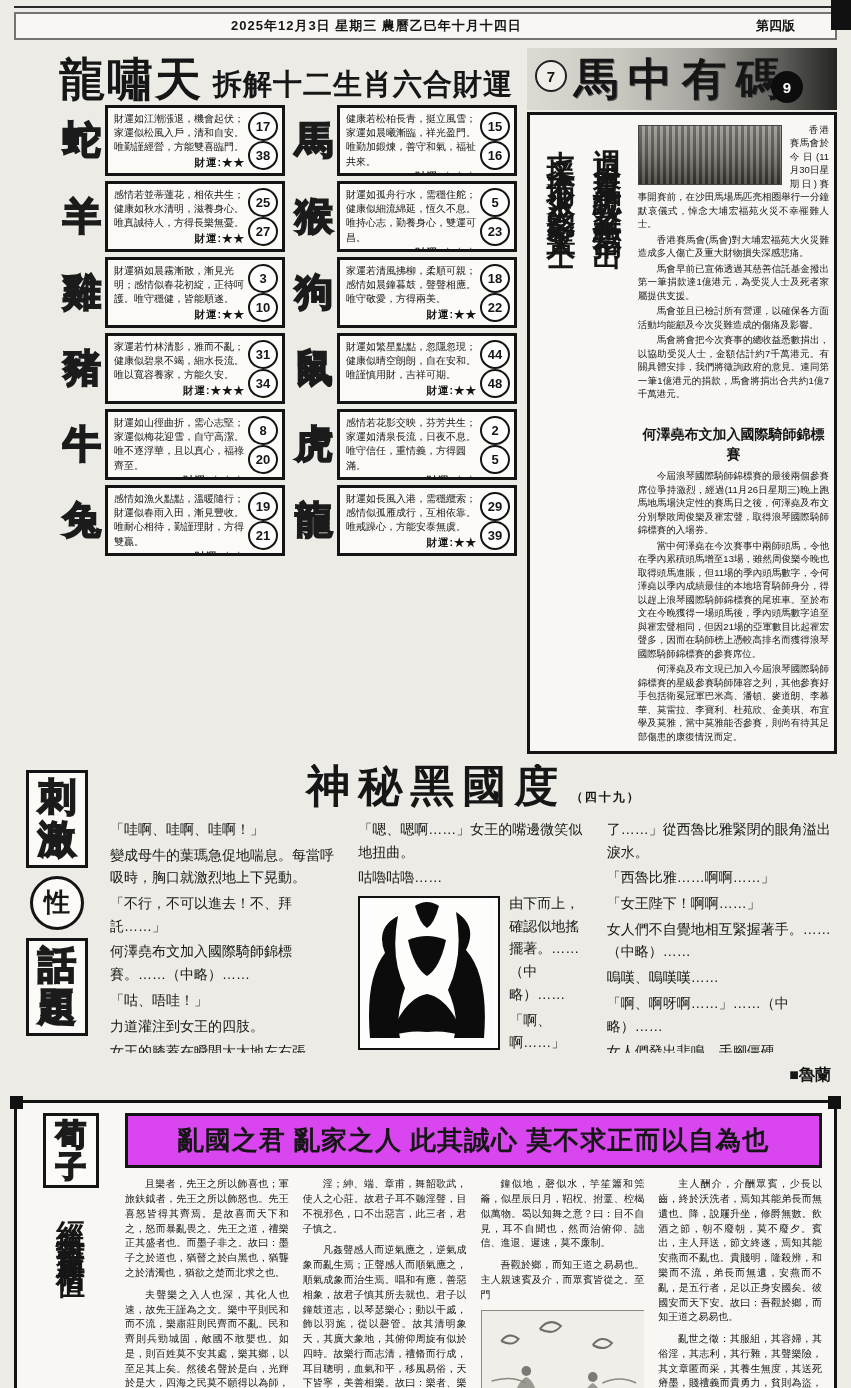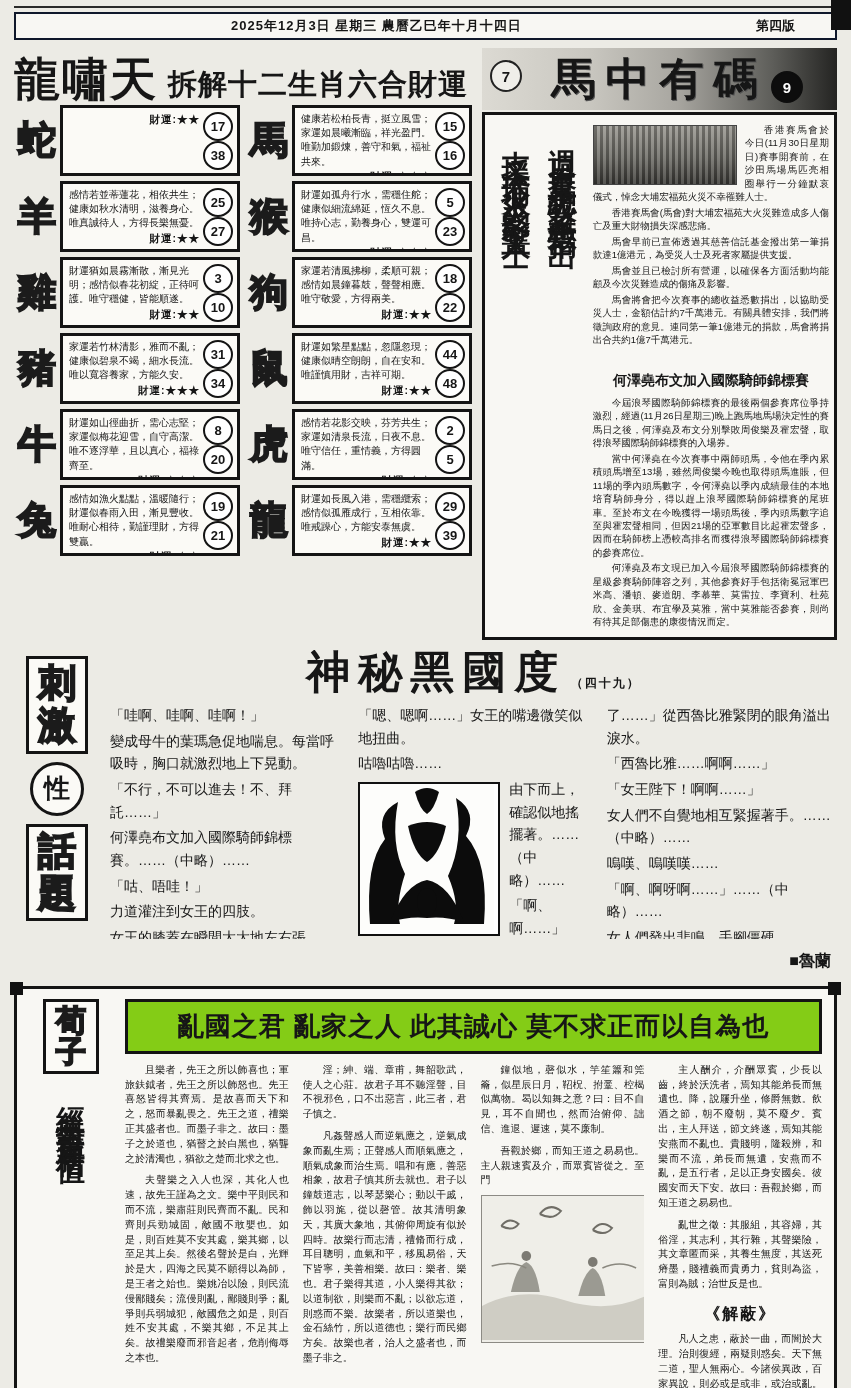--- a/index.html
+++ b/index.html
@@ -4,28 +4,28 @@
 <style>
   html,body{margin:0;padding:0;}
   body{
     width:851px;height:1388px;position:relative;overflow:hidden;
     background:#ecebe5;color:#161616;
     font-family:"Liberation Sans",sans-serif;
   }
   .page{position:absolute;inset:0;padding:4px 14px;box-sizing:border-box;}
   .hairline{height:2px;background:#2a2a2a;margin:2px 0 4px;}
   
-  .masthead{border:2px solid #0f172a;height:24px;position:relative;background:#f8f7f3;}
+  .masthead{border:2px solid #737373;height:24px;position:relative;background:#f8f7f3;}
   .m-date{position:absolute;left:215px;top:3px;font-size:13px;font-weight:bold;letter-spacing:1px;}
   .m-edition{position:absolute;right:40px;top:3px;font-size:13px;font-weight:bold;}
   .corner-block{position:absolute;top:0;right:0;width:20px;height:30px;background:#111;}
   
   .toprow{display:flex;gap:10px;margin-top:8px;}
   
-  .zodiac{width:458px;}
+  .zodiac{width:458px;margin-left:45px;}
   .ztitle{display:flex;align-items:flex-end;gap:10px;height:54px;margin-bottom:3px;}
   .ztitle-main{font-size:46px;font-weight:900;letter-spacing:2px;line-height:1;}
   .ztitle-sub{font-size:29px;font-weight:800;letter-spacing:1px;line-height:1;padding-bottom:3px;}
   .zgrid{display:flex;gap:6px;}
   .zcol{flex:1;display:flex;flex-direction:column;}
   .zrow{display:flex;align-items:stretch;margin-bottom:5px;height:71px;}
   .zanimal{width:46px;display:flex;align-items:center;justify-content:center;
     font-size:38px;font-weight:900;color:#fff;-webkit-text-stroke:2px #1b1b1b;}
   .zbox{flex:1;border:3px solid #141414;background:#fbfaf6;display:flex;padding:4px 4px 3px 6px;gap:3px;overflow:hidden;}
   .ztext{flex:1;font-size:10px;line-height:1.42;display:flex;flex-direction:column;justify-content:space-between;}
@@ -76,21 +76,21 @@
   
   .xunzi{position:relative;border:3px solid #141414;margin-top:14px;height:478px;
     box-sizing:border-box;background:#f8f7f3;display:flex;gap:12px;padding:10px 12px;}
   .notch{position:absolute;width:13px;height:13px;background:#111;}
   .notch.tl{left:-7px;top:-7px;} .notch.tr{right:-7px;top:-7px;}
   .xsidebar{width:84px;display:flex;flex-direction:column;align-items:center;gap:10px;}
   .xlabelbox{border:3px solid #141414;padding:3px 10px;display:flex;flex-direction:column;align-items:center;background:#fbfaf6;}
   .xlabelbox .schar{font-size:30px;}
   .xsidetitle{writing-mode:vertical-rl;text-orientation:upright;font-size:29px;font-weight:900;letter-spacing:7px;flex:1;}
   .xmain{flex:1;display:flex;flex-direction:column;overflow:hidden;}
-  .xtitle{border:3px solid #141414;background:#84cc16;text-align:center;font-size:26px;font-weight:900;
+  .xtitle{border:3px solid #141414;background:#d946ef;text-align:center;font-size:26px;font-weight:900;
     letter-spacing:1px;padding:7px 2px;margin-bottom:9px;}
   .xcols{flex:1;display:flex;gap:14px;font-size:10px;line-height:1.48;text-align:justify;overflow:hidden;}
   .xcol{flex:1;overflow:hidden;}
   .xp{margin:0 0 7px;text-indent:2em;}
   .xsubhead{text-align:center;font-weight:900;font-size:16px;letter-spacing:2px;margin:10px 0 7px;}
   .xart{width:100%;height:146px;border:1px solid #8c8a84;margin:4px 0 6px;background:#efeee8;}
 </style>
 </head>
 <body>
 
@@ -111,20 +111,21 @@
         <span class="ztitle-main">龍嘯天</span>
         <span class="ztitle-sub">拆解十二生肖六合財運</span>
       </div>
       <div class="zgrid">
         <div class="zcol" data-repeat="zodiac.left">
 
             <div class="zrow">
               <div class="zanimal">蛇</div>
               <div class="zbox">
                 <div class="ztext">
+                  <span>財運如江潮漲退，機會起伏；家運似松風入戶，清和自安。唯勤謹經營，方能雙喜臨門。</span>
                   <span class="zstars">財運:★★</span>
                 </div>
                 <div class="znums">
                   <div class="circle">17</div>
                   <div class="circle">38</div>
                 </div>
               </div>
             </div>
 
             <div class="zrow">

